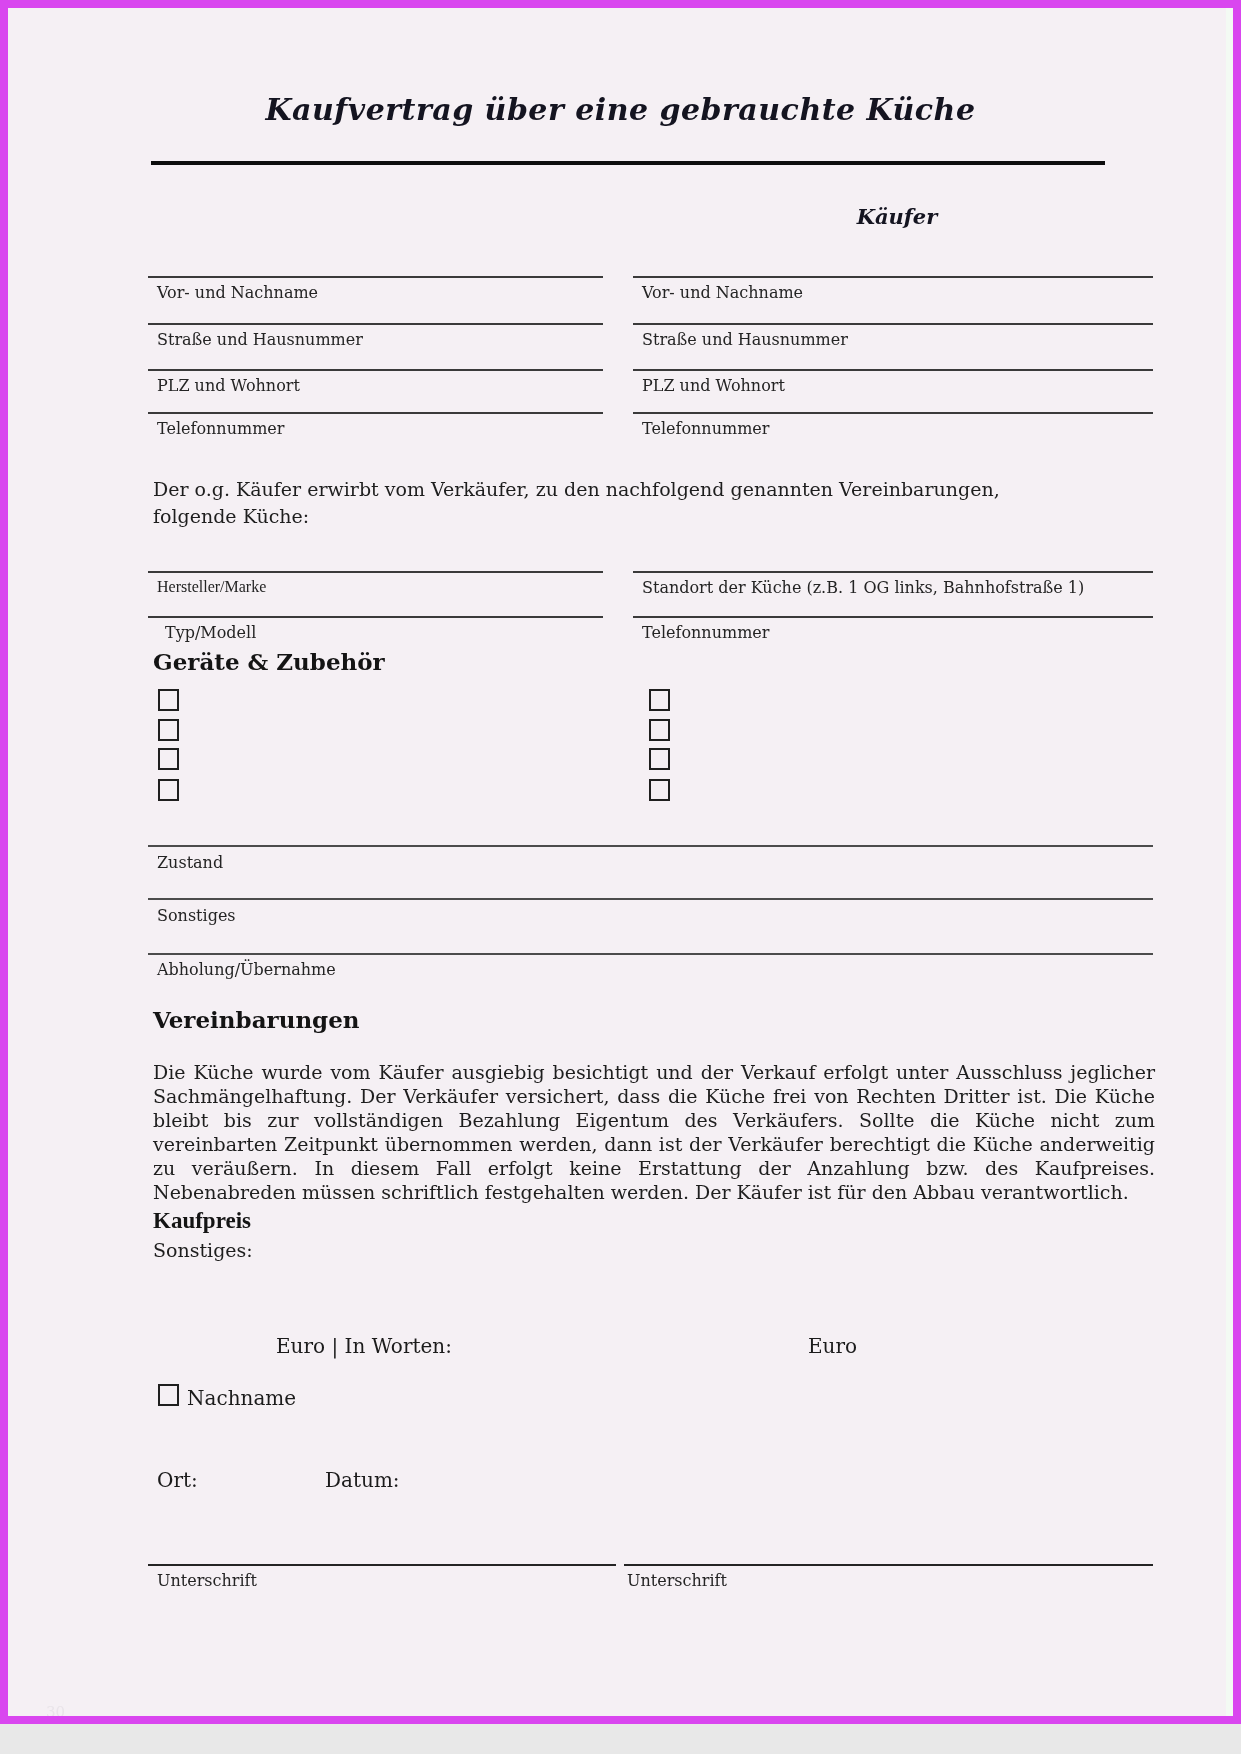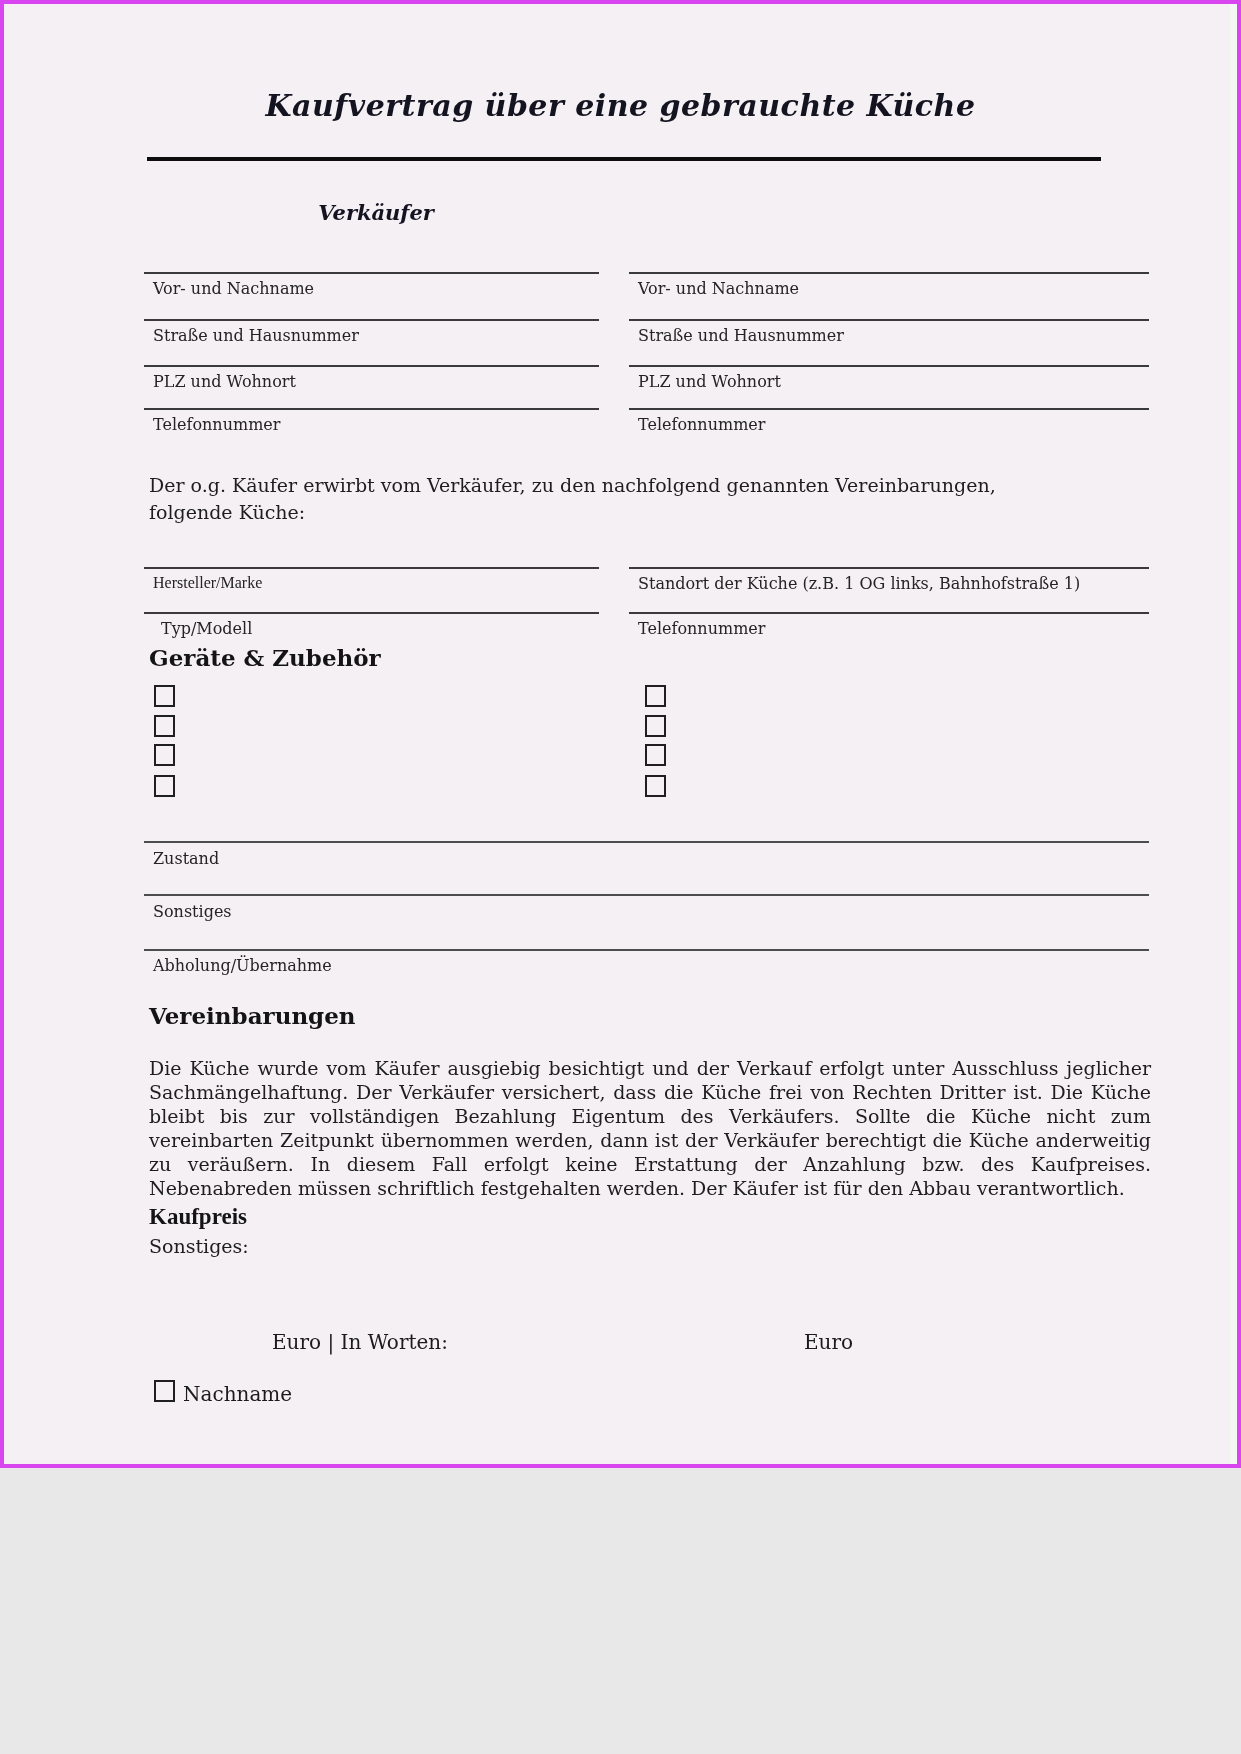--- a/index.html
+++ b/index.html
@@ -1,22 +1,22 @@
 <!DOCTYPE html>
 <html><head>
 <meta charset="utf-8">
 <style>
   html,body { margin:0; padding:0; background:#e8e8e8; }
   * { box-sizing:border-box; }
   .page {
     position:relative;
-    width:1241px; height:1468px;
+    width:1241px; height:1724px;
     margin:0 auto;
     background:#f5f0f4;
-    border:4px solid #d946ef;
+    border:8px solid #d946ef;
     overflow:hidden;
     font-family:"DejaVu Serif","Liberation Serif",serif;
     color:#1c1c1c;
   }
   .right-strip {
     position:absolute; top:0; right:0; width:7px; height:100%;
     background:#f3faf3;
   }
   .abs { position:absolute; }
   .doc-title {
@@ -54,21 +54,21 @@
 </style>
 </head>
 <body>
 
 <div class="page">
   <div class="right-strip"></div>
 
   <div class="abs doc-title">Kaufvertrag über eine gebrauchte Küche</div>
   <div class="abs title-rule"></div>
 
-  <div class="abs party-heading" style="left:172px; top:196px;">Verkäufer</div>
+  <div class="abs party-heading" style="left:689px; top:196px;">Käufer</div>
 
   <div class="abs hline" style="left:140px; top:268px; width:455px;"></div>
   <div class="abs field-label" style="left:149px; top:275px;">Vor- und Nachname</div>
   <div class="abs hline" style="left:140px; top:315px; width:455px;"></div>
   <div class="abs field-label" style="left:149px; top:322px;">Straße und Hausnummer</div>
   <div class="abs hline" style="left:140px; top:361px; width:455px;"></div>
   <div class="abs field-label" style="left:149px; top:368px;">PLZ und Wohnort</div>
   <div class="abs hline" style="left:140px; top:404px; width:455px;"></div>
   <div class="abs field-label" style="left:149px; top:411px;">Telefonnummer</div>
 

